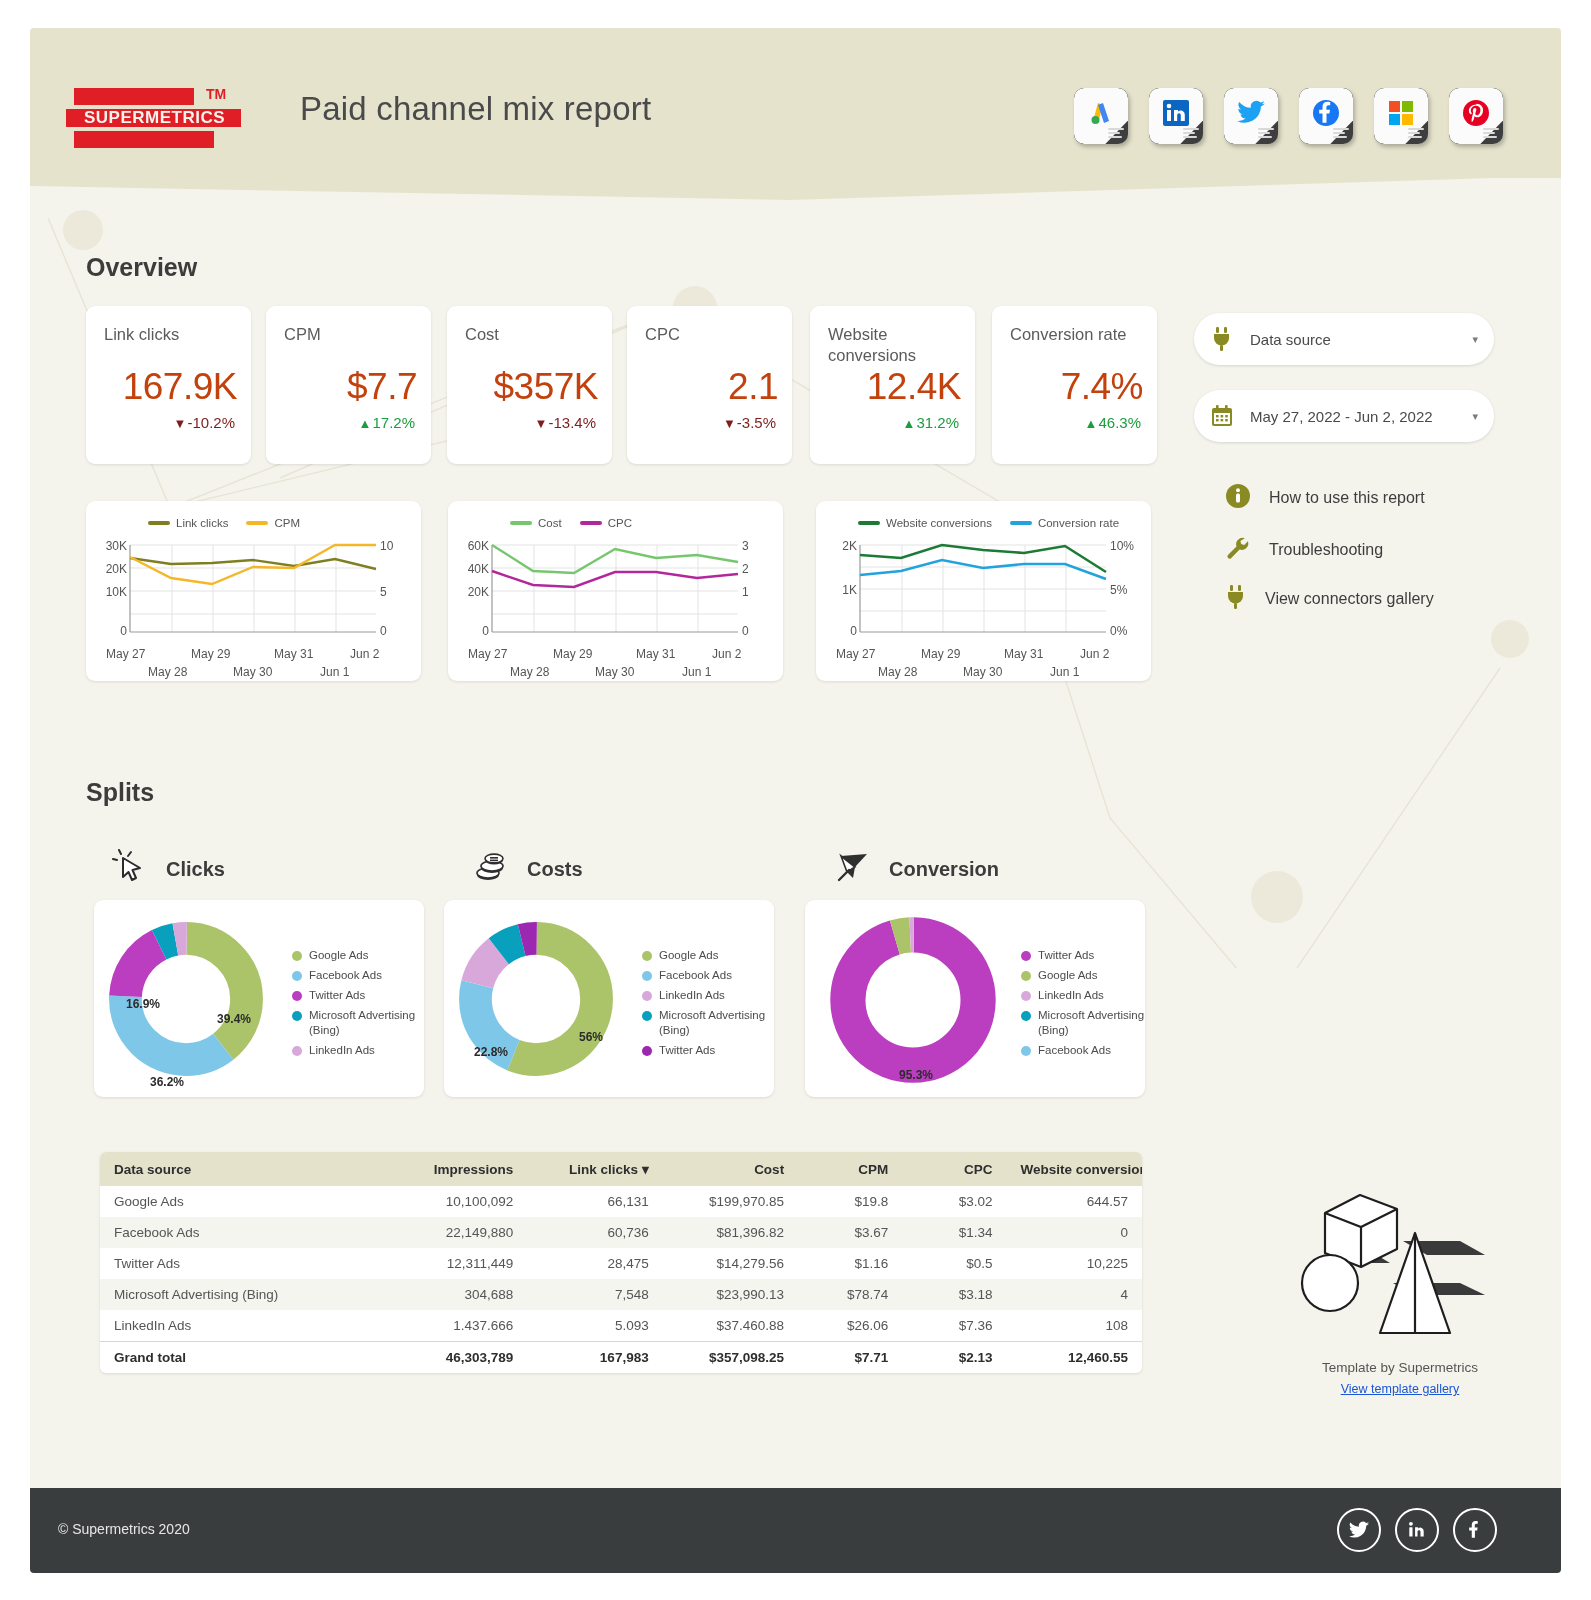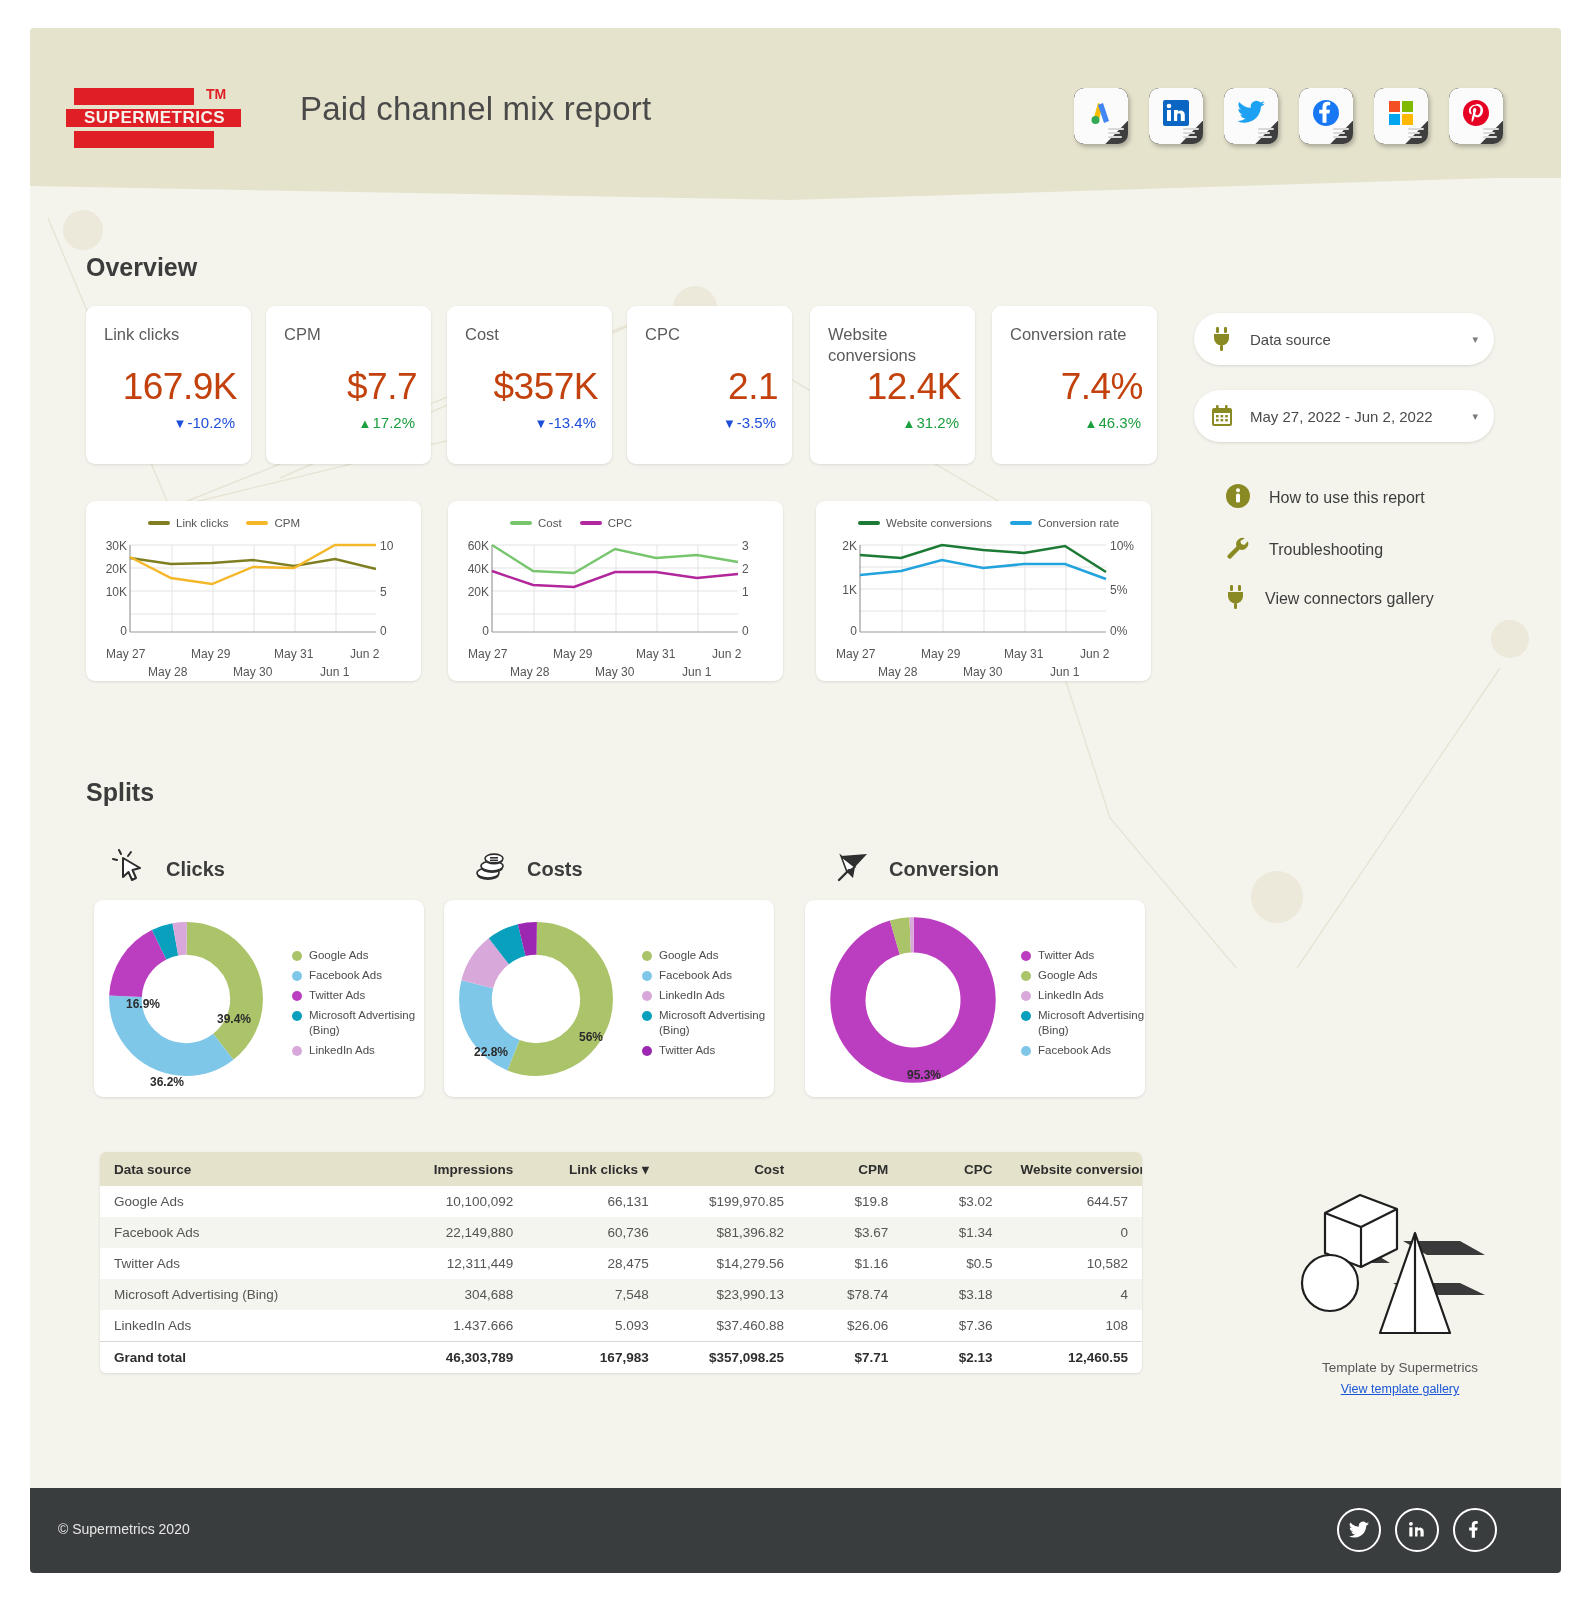--- a/index.html
+++ b/index.html
@@ -111,21 +111,21 @@
     position: absolute; left: 0; right: 14px; top: 60px;
     text-align: right;
     font-size: 37px; color: #c2410c; font-weight: 400;
     letter-spacing: -.5px;
   }
   .kpi .delta {
     position: absolute; left: 0; right: 16px; top: 108px;
     text-align: right; font-size: 15px; font-weight: 500;
   }
   .kpi .delta.up { color: #1b9e3e; }
-  .kpi .delta.down { color: #1d4ed8; }
+  .kpi .delta.down { color: #7f1d1d; }
   .kpi .delta .arrow { font-size: 13px; margin-right: 1px; }
 
   
   .chart-card {
     position: absolute; background: #ffffff; border-radius: 9px;
     box-shadow: 0 1px 3px rgba(0,0,0,.10);
   }
   .legend-row {
     position: absolute; display: flex; gap: 18px; align-items: center;
   }
@@ -667,21 +667,21 @@
           </div>
       </div>
     </div>
 
     <div class="donut-card" style="left:775px; top:872px; width:340px; height:197px;">
       <svg style="position:absolute;left:22px;top:14px;width:172px;height:172px" viewBox="0 0 42 42">
         <circle cx="21" cy="21" r="15.9" fill="transparent" stroke="#bb3dc0" stroke-width="8.6" stroke-dasharray="95.3 4.7" stroke-dashoffset="25"></circle>
         <circle cx="21" cy="21" r="15.9" fill="transparent" stroke="#abc369" stroke-width="8.6" stroke-dasharray="3.8 96.2" stroke-dashoffset="-70.3"></circle>
         <circle cx="21" cy="21" r="15.9" fill="transparent" stroke="#d9a8da" stroke-width="8.6" stroke-dasharray="0.9 99.1" stroke-dashoffset="-74.1"></circle>
       </svg>
-      <div class="slice-label" style="left:102px; top:168px;text-align:right;">95.3%</div>
+      <div class="slice-label" style="left:94px; top:168px;text-align:right;">95.3%</div>
       <div class="donut-legend" style="left:216px; top:48px;">
         <div class="dl-item">
             <span class="dot" style="background:#bb3dc0"></span>
             <span class="dtxt">Twitter Ads</span>
           </div>
         <div class="dl-item">
             <span class="dot" style="background:#abc369"></span>
             <span class="dtxt">Google Ads</span>
           </div>
         <div class="dl-item">
@@ -740,21 +740,21 @@
             <td>$1.34</td>
             <td>0</td>
           </tr>
           <tr>
             <td class="first">Twitter Ads</td>
             <td>12,311,449</td>
             <td>28,475</td>
             <td>$14,279.56</td>
             <td>$1.16</td>
             <td>$0.5</td>
-            <td>10,582</td>
+            <td>10,225</td>
           </tr>
           <tr class="alt">
             <td class="first">Microsoft Advertising (Bing)</td>
             <td>304,688</td>
             <td>7,548</td>
             <td>$23,990.13</td>
             <td>$78.74</td>
             <td>$3.18</td>
             <td>4</td>
           </tr>

